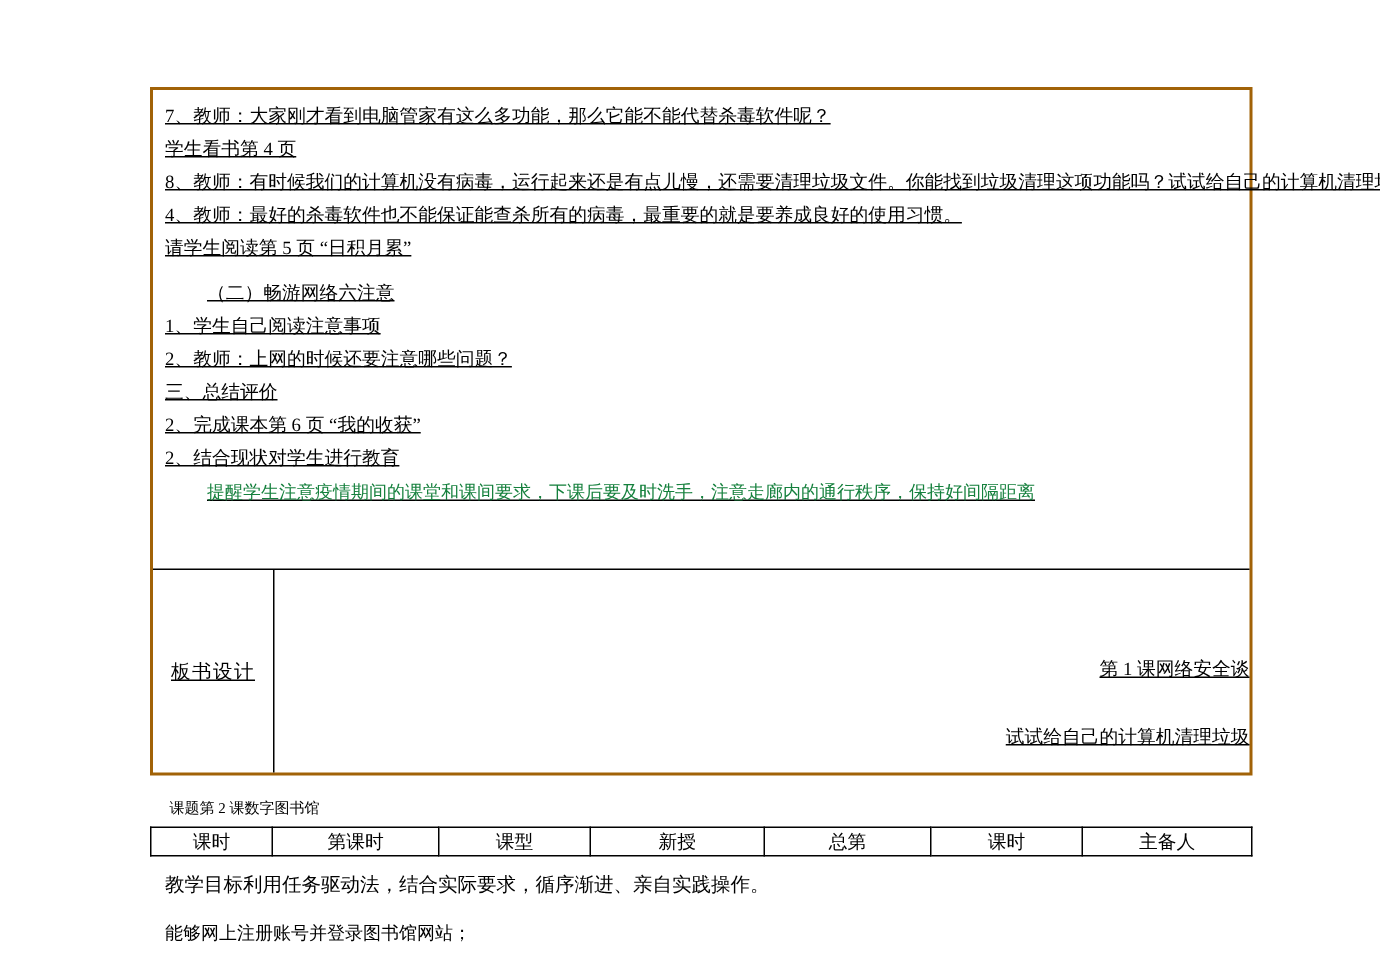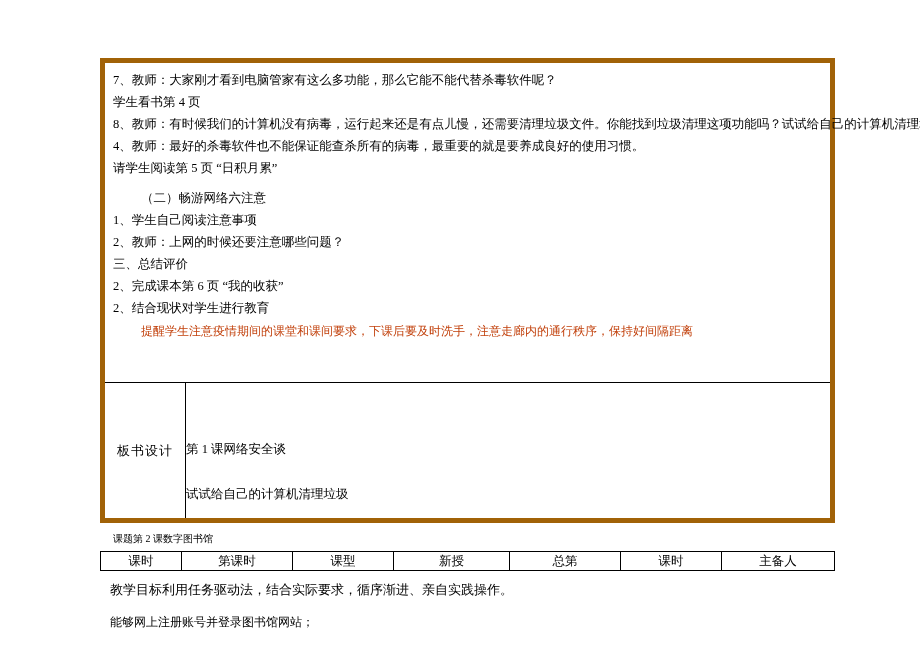--- a/index.html
+++ b/index.html
@@ -22,40 +22,41 @@
     width: 920px;
     height: 651px;
   }
 
   
   .main-table {
     position: absolute;
     left: 100px;
     top: 58px;
     width: 735px;
-    border: 5px solid #a16207;
+    border: 2px solid #a16207;
     box-sizing: border-box;
+    text-decoration: underline;
   }
   .steps-cell {
     padding: 6px 8px 10px 8px;
     min-height: 320px;
     box-sizing: border-box;
     border-bottom: 1px solid #000;
   }
   .step-line {
     font-size: 12.5px;
     line-height: 22px;
     white-space: nowrap;
   }
   .step-indent-2 {
     padding-left: 28px;
     margin-top: 8px;
   }
   .note-line {
-    color: #c2410c;
+    color: #15803d;
     font-size: 12px;
     line-height: 20px;
     padding-left: 28px;
     margin-top: 2px;
   }
 
   
   .board-row {
     display: flex;
     min-height: 135px;
@@ -69,21 +70,21 @@
     justify-content: center;
     font-size: 13px;
     letter-spacing: 1px;
   }
   .board-body {
     flex: 1 1 auto;
     position: relative;
     padding: 0;
   }
   .board-text {
-    text-align: left;
+    text-align: right;
     font-size: 12.5px;
   }
   .board-text.t1 {
     margin-top: 58px;
   }
   .board-text.t2 {
     margin-top: 28px;
   }
 
   

